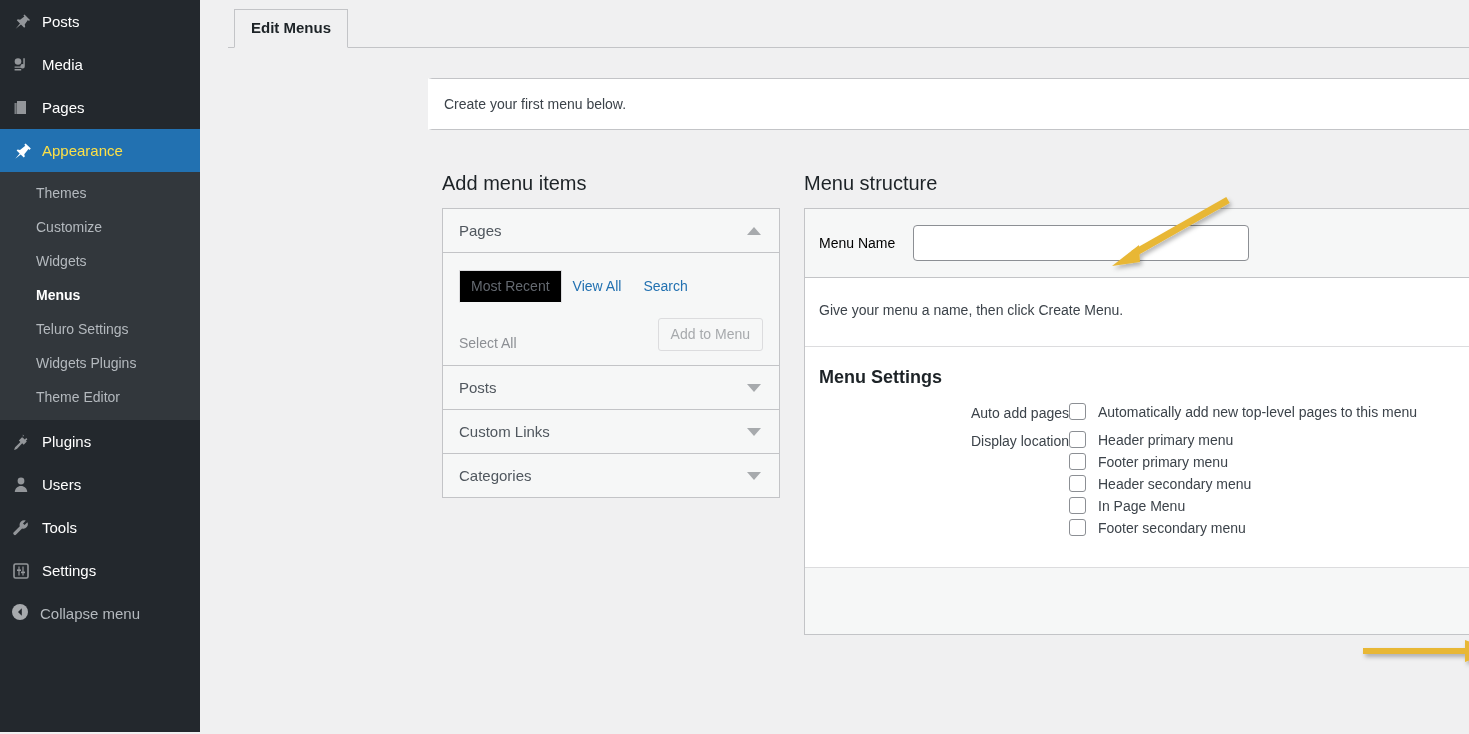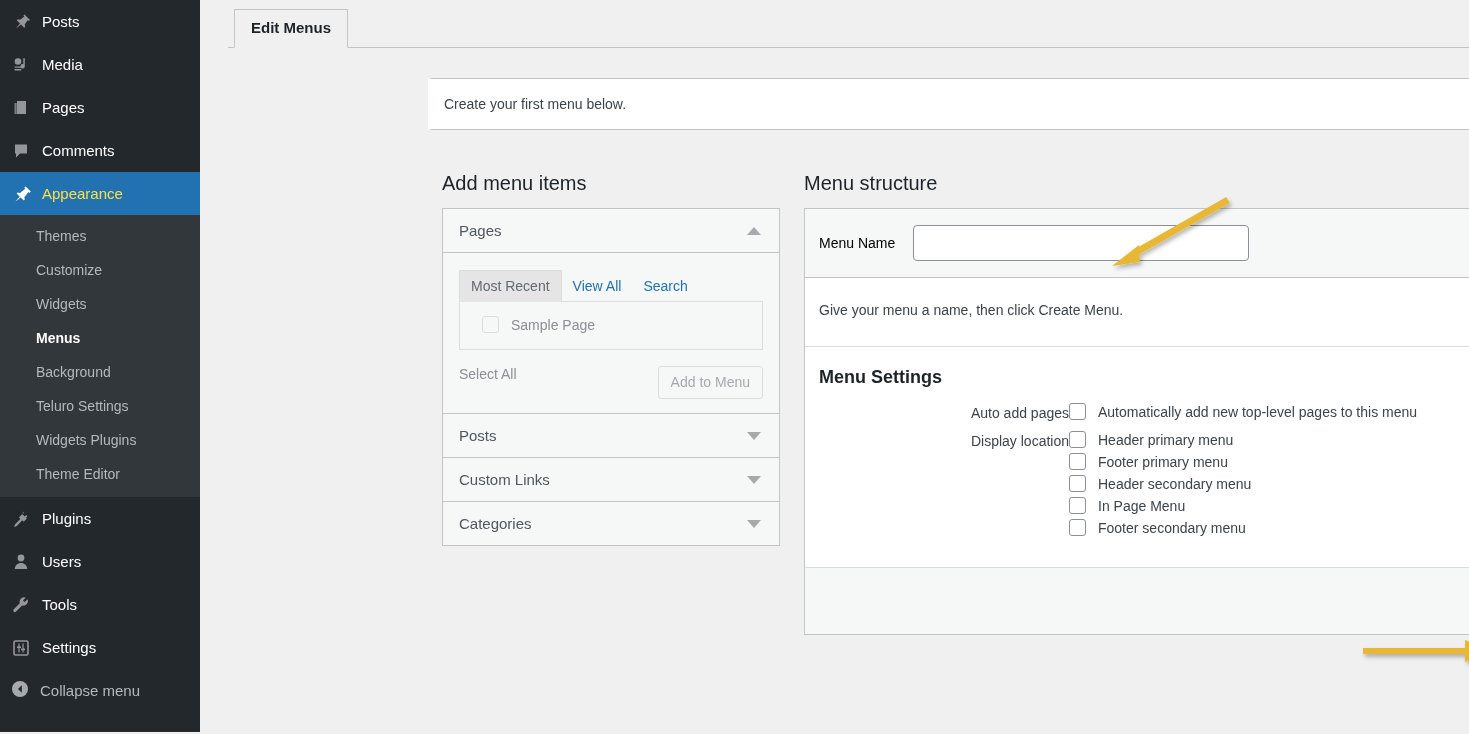--- a/index.html
+++ b/index.html
@@ -135,21 +135,21 @@
 
   .tabs-inner {
     display: flex; align-items: flex-end;
     font-size: 14px; position: relative; z-index: 2;
   }
   .tabs-inner .t {
     padding: 6px 11px 7px 11px;
     color: #2271b1; cursor: pointer; line-height: 18px;
   }
   .tabs-inner .t.active {
-    background: #e5e5e5;
+    background: #000000;
     color: #646970;
     border: 1px solid #dcdcde;
     border-bottom: 1px solid #f6f7f7;
     position: relative; top: 1px;
   }
   .tab-panel {
     border: 1px solid #dcdcde;
     background: #f6f7f7;
     padding: 14px 10px 16px 10px;
     margin-top: -1px;
@@ -158,21 +158,21 @@
   .cbx {
     width: 17px; height: 17px;
     border: 1px solid #dcdcde;
     background: #f6f7f7;
     border-radius: 3px;
     display: inline-block;
     margin-right: 12px;
     flex: none;
   }
   .acc-actions {
-    display: flex; align-items: flex-start; justify-content: space-between;
+    display: flex; align-items: flex-end; justify-content: space-between;
     margin-top: 16px;
   }
   .select-all { font-size: 14px; color: #8c8f94; cursor: pointer; }
   .btn-secondary-disabled {
     font-size: 14px;
     color: #a7aaad;
     background: #f6f7f7;
     border: 1px solid #dcdcde;
     border-radius: 3px;
     padding: 6px 12px 7px 12px;
@@ -276,45 +276,36 @@
     <div class="menu-top">
       <span class="ico">
         <svg width="20" height="20" viewBox="0 0 20 20">
             <rect x="6" y="3" width="9" height="13" fill="#a7aaad"></rect>
             <rect x="3.5" y="5" width="2.2" height="11" fill="#8a8d91"></rect>
           </svg>
       </span>
       <span class="label">Pages</span>
     </div>
 
-    <div class="menu-top">
-      <span class="ico">
-        <svg width="20" height="20" viewBox="0 0 20 20">
-            <path fill="#a7aaad" d="M4 3.5h12v9H9l-4 4v-4H4z"></path>
-          </svg>
-      </span>
-      <span class="label">Comments</span>
-    </div>
 
     <div class="menu-top current">
       <span class="ico">
         <svg width="20" height="20" viewBox="0 0 20 20">
             <path fill="#ffffff" d="M14.6 2.4l-1.3 1.3 1 1L9 8.9 6.6 8.4l-1 1 3.1 3.1L4.3 17.8l5.4-4.3 3.1 3.1 1-1-.5-2.4 4.2-5.3 1 1 1.3-1.3z"></path>
           </svg>
       </span>
       <span class="label">Appearance</span>
       <span class="arrow-tip"></span>
     </div>
 
     <div class="submenu">
       <a href="#">Themes</a>
       <a href="#">Customize</a>
       <a href="#">Widgets</a>
       <a href="#" class="cur">Menus</a>
-      <a href="#">Background</a>
       <a href="#">Teluro Settings</a>
       <a href="#">Widgets Plugins</a>
       <a href="#">Theme Editor</a>
     </div>
 
     <div class="menu-top">
       <span class="ico">
         <svg width="20" height="20" viewBox="0 0 20 20">
             <path fill="#a7aaad" d="M11.8 2.6l1.1 1.1-1.5 1.5 2.4 2.4 1.5-1.5 1.1 1.1-1.5 1.5.9.9-3.1 3.1-1.5-1.5L5.9 17 3 18.1l1.1-2.9 5.3-5.3-1.5-1.5 3.1-3.1.9.9z"></path>
           </svg>
@@ -382,26 +373,20 @@
         <div class="acc-section acc-open">
           <div class="acc-head">
             <span>Pages</span>
             <span class="caret up"></span>
           </div>
           <div class="acc-body">
             <div class="tabs-inner">
               <span class="t active">Most Recent</span>
               <span class="t">View All</span>
               <span class="t">Search</span>
-            </div>
-            <div class="tab-panel">
-              <div class="page-row">
-                <span class="cbx"></span>
-                <span>Sample Page</span>
-              </div>
             </div>
             <div class="acc-actions">
               <span class="select-all">Select All</span>
               <span class="btn-secondary-disabled">Add to Menu</span>
             </div>
           </div>
         </div>
 
         <div class="acc-section">
           <div class="acc-head">

